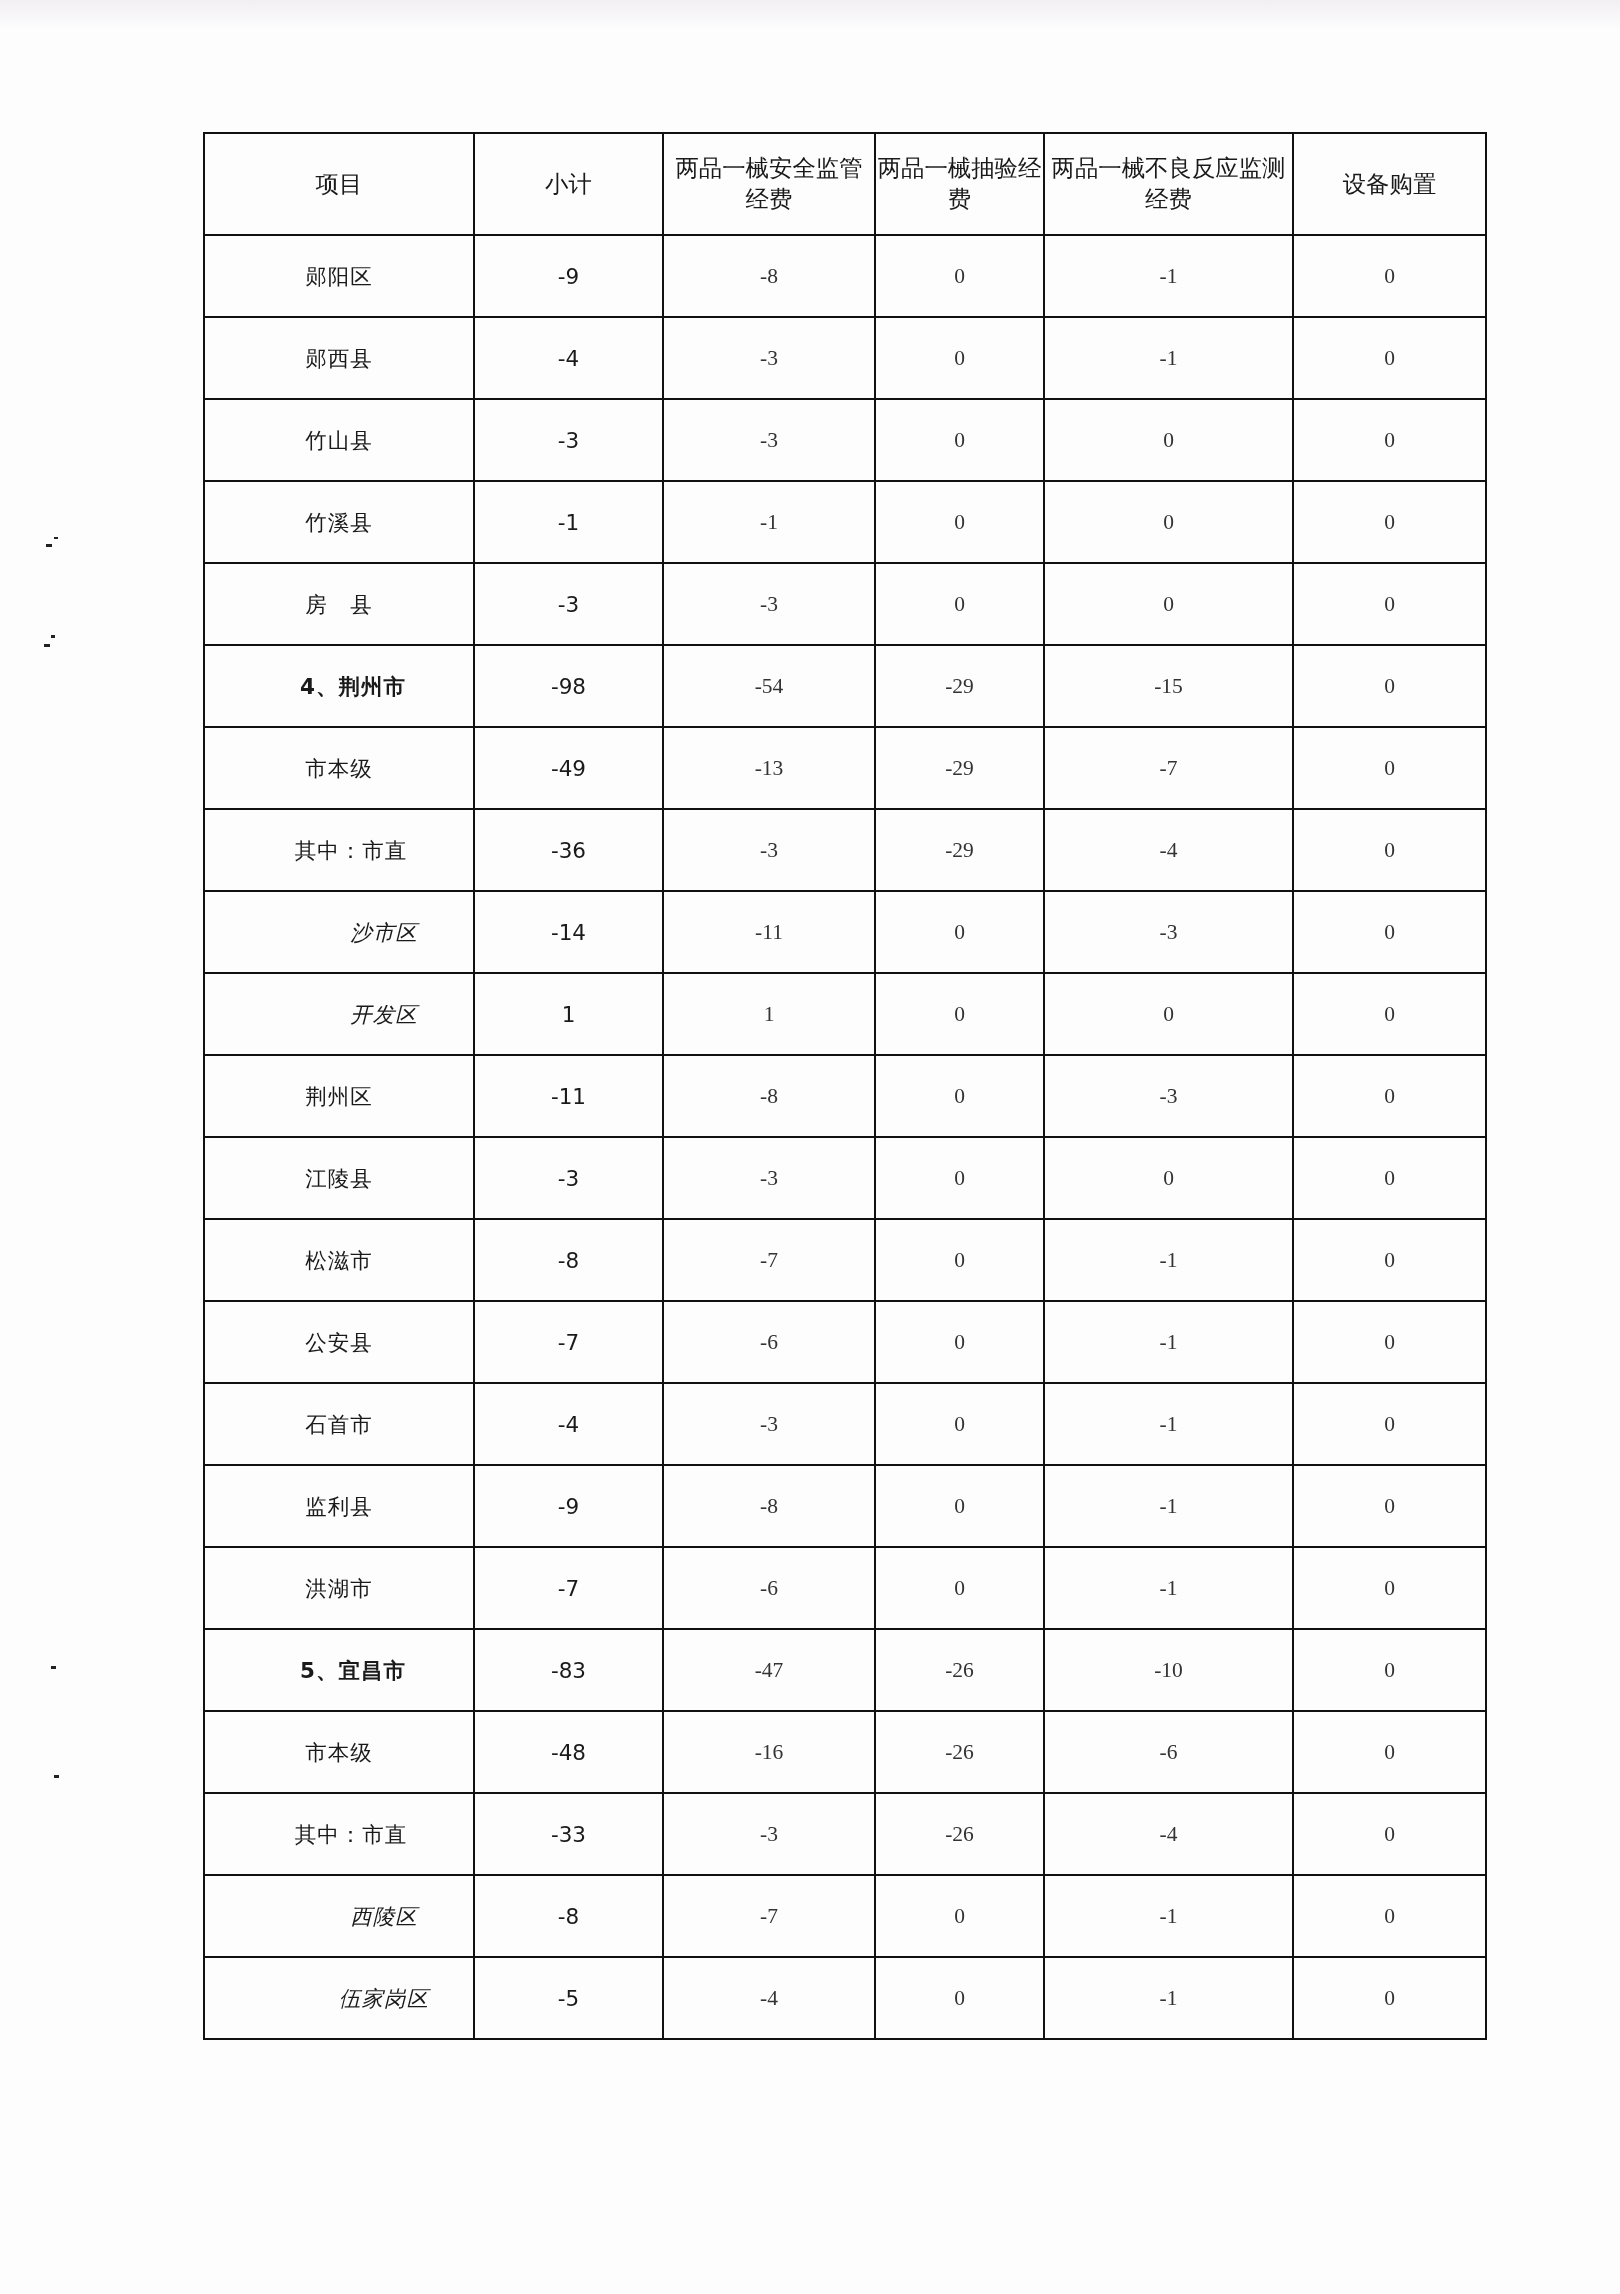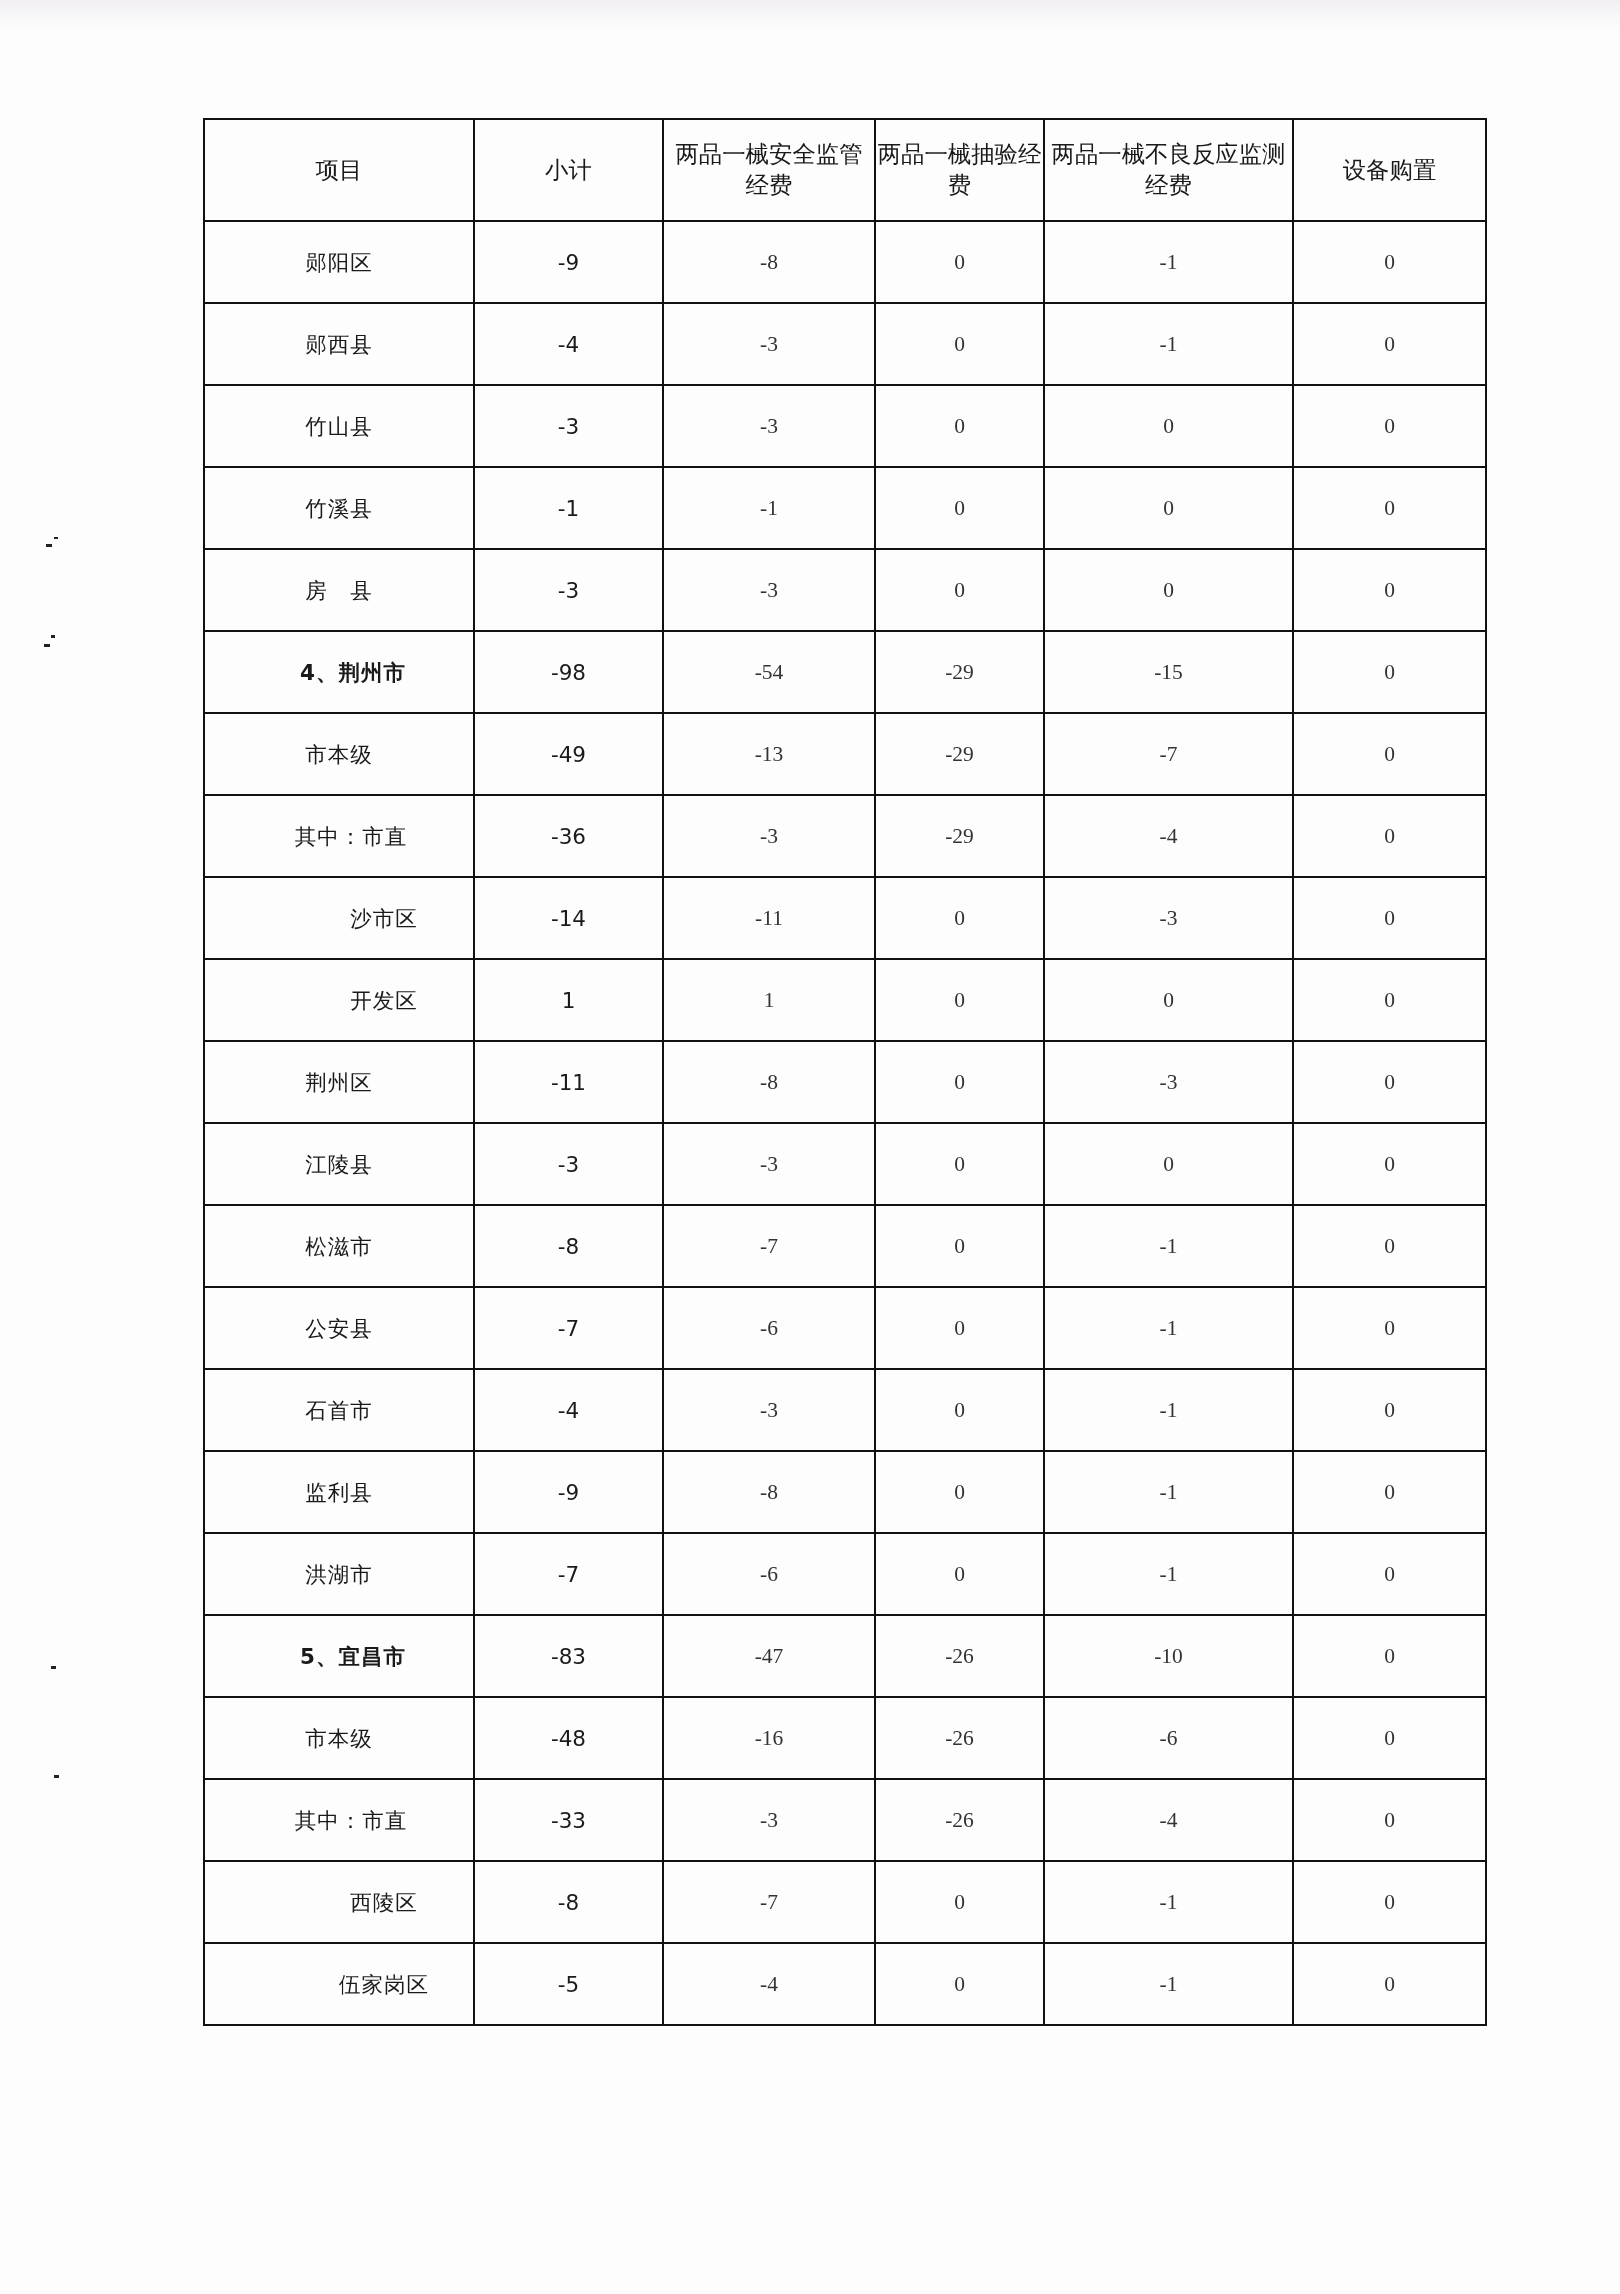--- a/index.html
+++ b/index.html
@@ -10,21 +10,21 @@
       overflow: hidden;
       font-family: "DejaVu Serif", "Liberation Serif", serif;
       color: #1a1a1a;
     }
     .page-shade {
       position: absolute; left: 0; top: 0; width: 1621px; height: 29px;
       background: linear-gradient(#f2eff3, #fdfdfd);
     }
     table.budget {
       position: absolute;
-      left: 203px; top: 118px;
+      left: 203px; top: 132px;
       width: 1281px;
       border-collapse: collapse;
       table-layout: fixed;
     }
     table.budget col.c0 { width: 270px; }
     table.budget col.c1 { width: 189px; }
     table.budget col.c2 { width: 212px; }
     table.budget col.c3 { width: 169px; }
     table.budget col.c4 { width: 249px; }
     table.budget col.c5 { width: 193px; }
@@ -45,21 +45,21 @@
     table.budget tbody tr { border-top: 2.9px solid #111; }
     td.name {
       text-align: left;
       font-family: "DejaVu Sans", "Liberation Sans", sans-serif;
       font-size: 24.4px;
       padding-left: 7.8px;
       letter-spacing: 1px;
       margin-top: 24px;
     }
     td.name.indent1 { padding-left: 24px; }
-    td.name.indent2 { padding-left: 90px; }
+    td.name.indent2 { padding-left: 90px; font-style: italic; }
     td.name.bold { font-weight: bold; padding-left: 28px; }
     td.subtotal { font-family: "DejaVu Sans", "Liberation Sans", sans-serif; font-size: 21.5px; }
     td.val { font-family: "Liberation Serif", "DejaVu Serif", serif; font-size: 21.5px; color: #333; }
     table.budget tbody tr:last-child td { border-bottom: 2.9px solid #111; }
     .mark {
       position: absolute; width: 5.9px; height: 2.9px; background: #222;
     }
     .footer-smudge {
       position: absolute; top: 2282px; left: 605px;
       font-size: 9.8px; color: #bbb;

